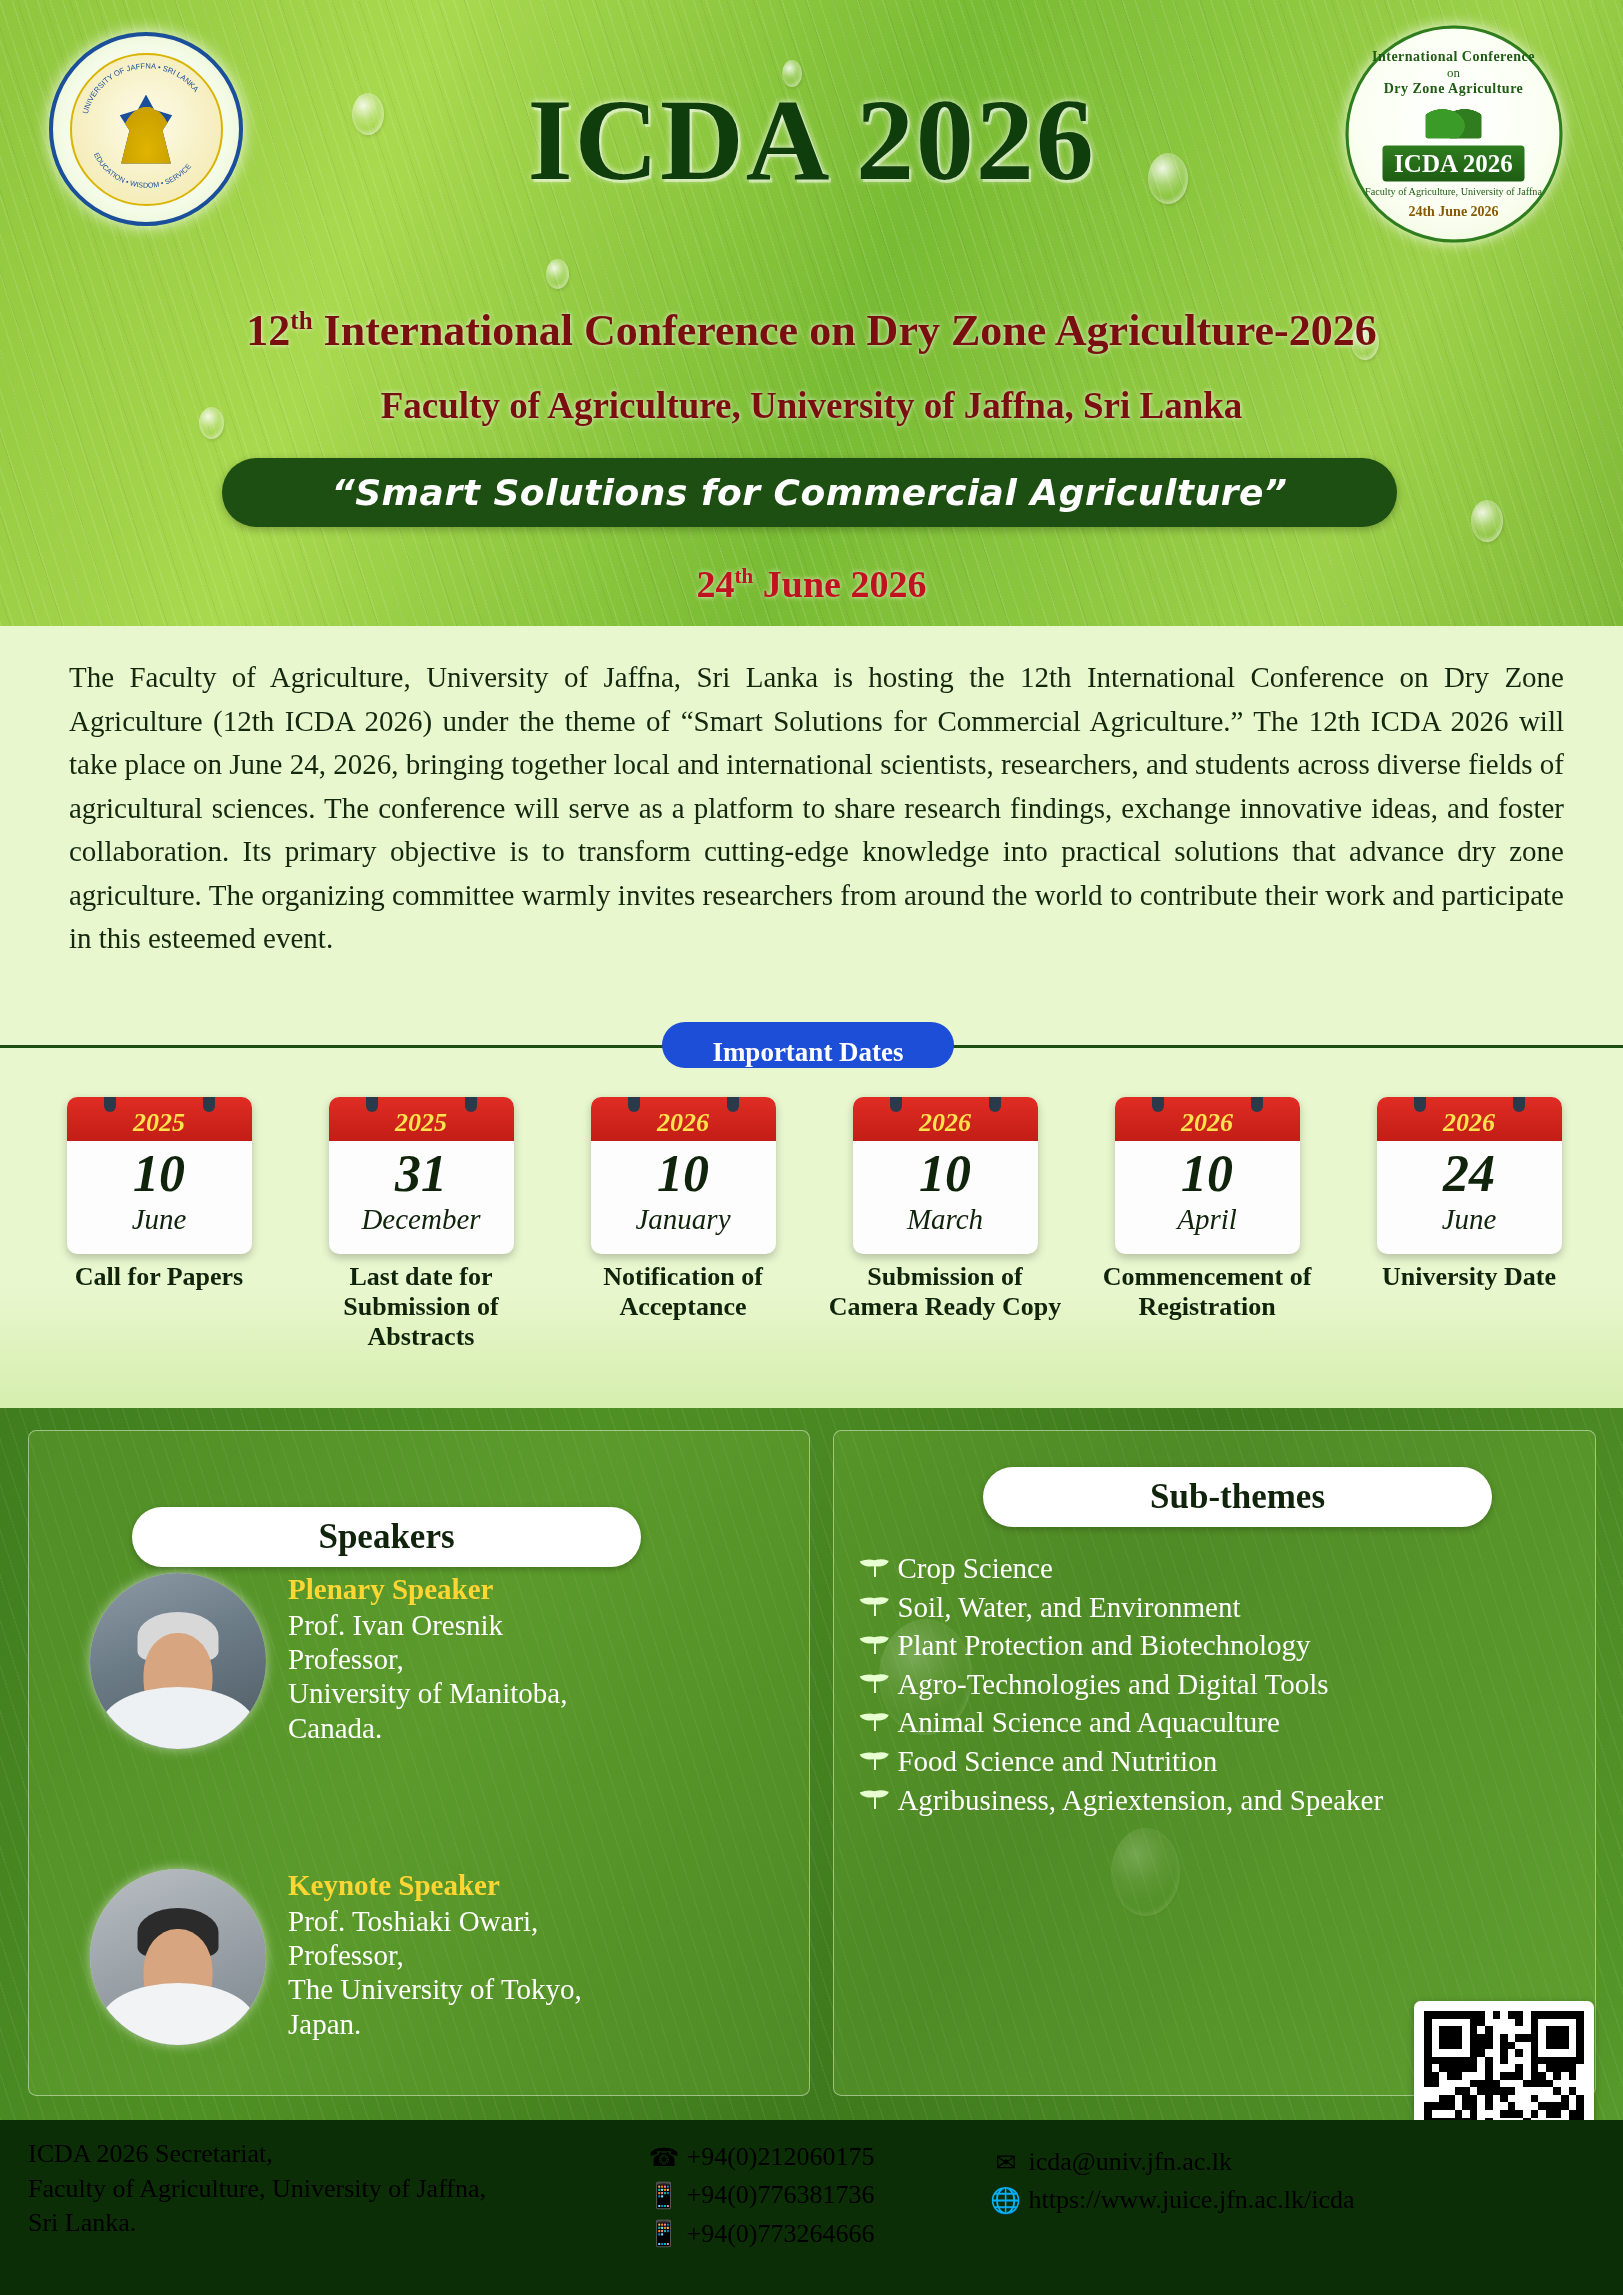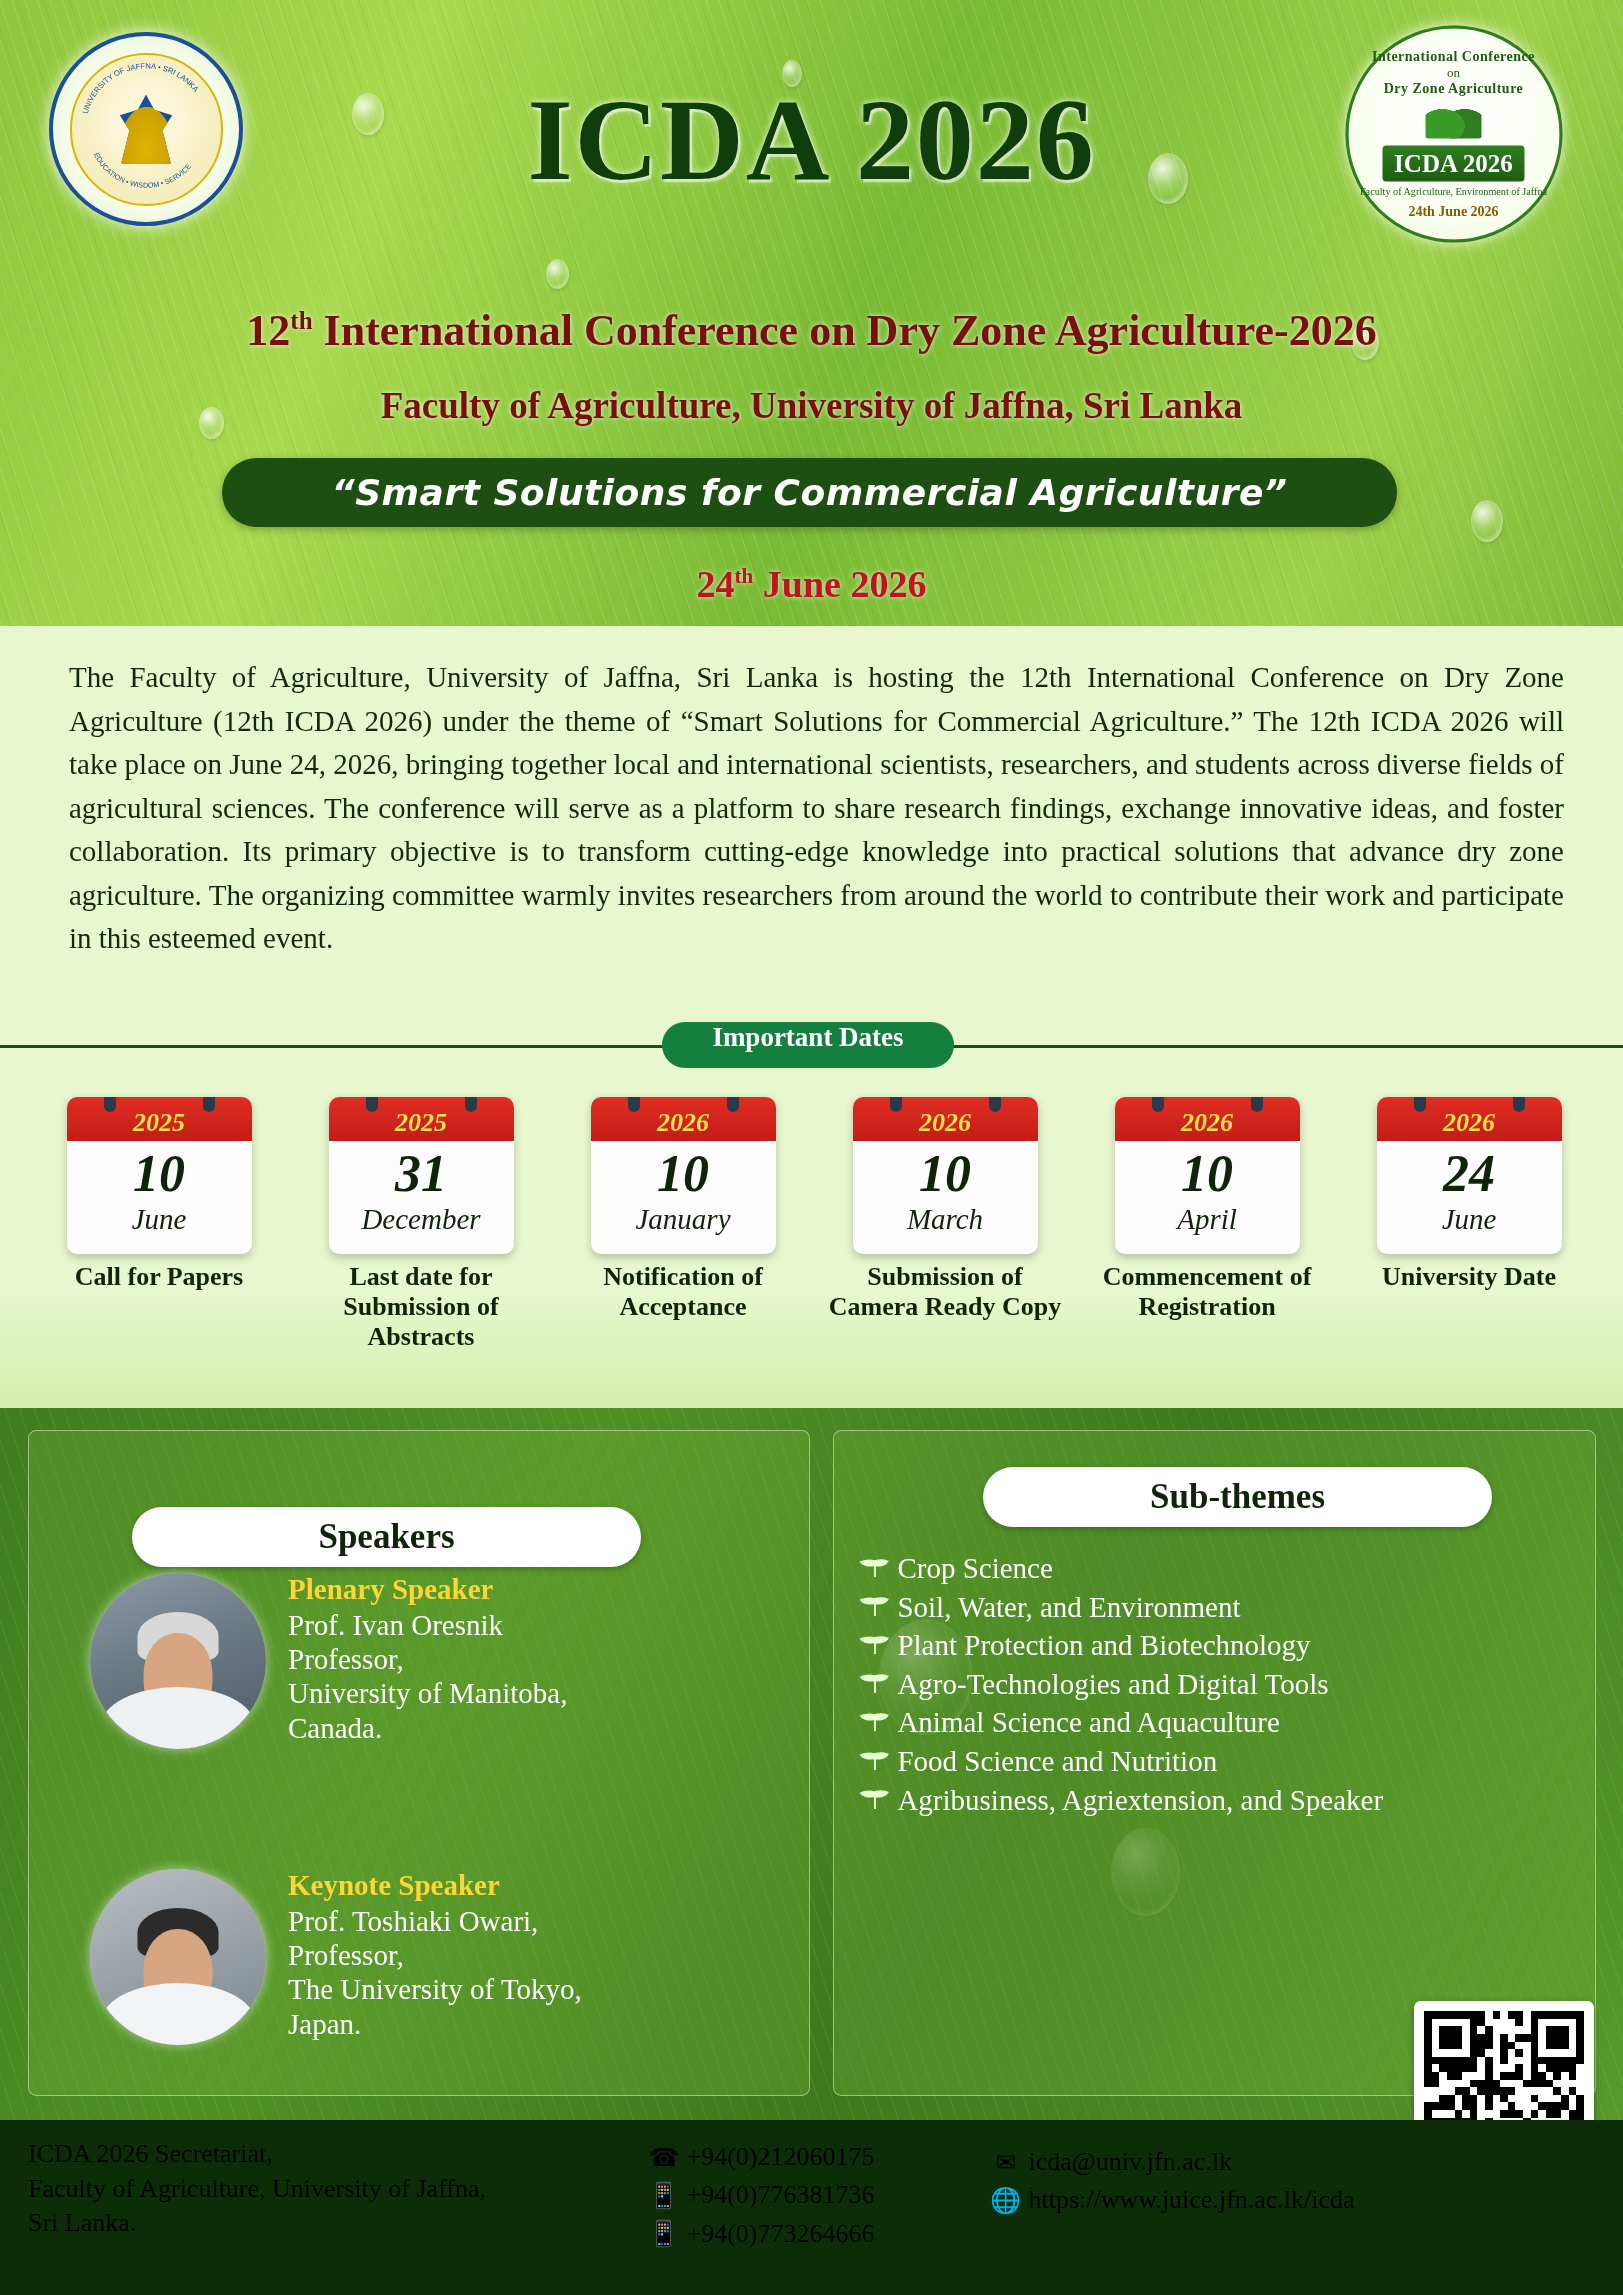--- a/index.html
+++ b/index.html
@@ -126,22 +126,22 @@
   }
 
   
   .dates-section {
     position: absolute; left: 0; top: 1024px; width: 1623px; height: 384px;
     background: linear-gradient(#e9f7cf 0%, #e9f7cf 68%, #d6eeae 100%);
   }
   .rule { position: absolute; left: 0; top: 1045px; width: 1623px; height: 3.2px; background: #1d4f12; }
   .dates-pill {
     position: absolute; left: 662px; top: 1022px; width: 292px; height: 46px;
-    background: #15803d; border-radius: 23px;
-    display: flex; align-items: flex-start; justify-content: center;
+    background: #1d4ed8; border-radius: 23px;
+    display: flex; align-items: flex-end; justify-content: center;
   }
   .dates-pill span { color: #fff; font-size: 27px; font-weight: bold; }
 
   .cal-row { position: absolute; left: 28px; top: 1097px; width: 1573px; display: flex; }
   .cal-cell { width: 262px; display: flex; flex-direction: column; align-items: center; }
   .cal {
     width: 185px; height: 157px; background: #fdfdfd; border-radius: 10.2px;
     box-shadow: 0 3.7px 8.3px rgba(0,0,0,0.22); position: relative; overflow: hidden;
   }
   .cal .top { height: 44px; background: linear-gradient(#e02d24,#c21d16); position: relative; }
@@ -274,21 +274,21 @@
     </div>
   </div>
 
   <div class="logo-right">
     <div class="disc">
       <div class="t1">International Conference</div>
       <div class="t2">on</div>
       <div class="t1">Dry Zone Agriculture</div>
       <div class="leafmark"></div>
       <div class="band">ICDA 2026</div>
-      <div class="t3">Faculty of Agriculture, Environment of Jaffna</div>
+      <div class="t3">Faculty of Agriculture, University of Jaffna</div>
       <div class="t4">24th June 2026</div>
     </div>
   </div>
 
   <div class="main-title">ICDA 2026</div>
 
   <div class="sub-title">
     <span>12</span><sup>th</sup><span> International Conference on Dry Zone Agriculture-2026</span>
   </div>
 

